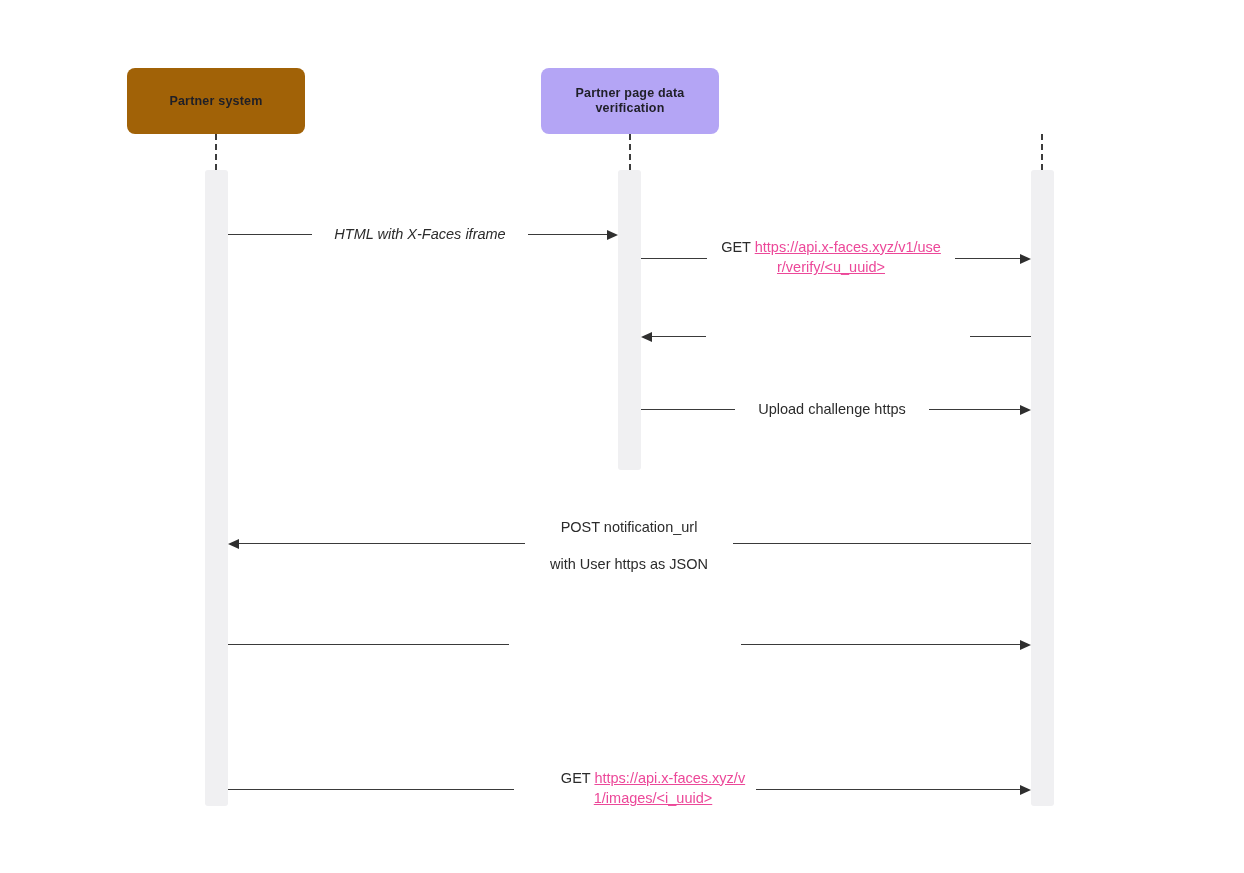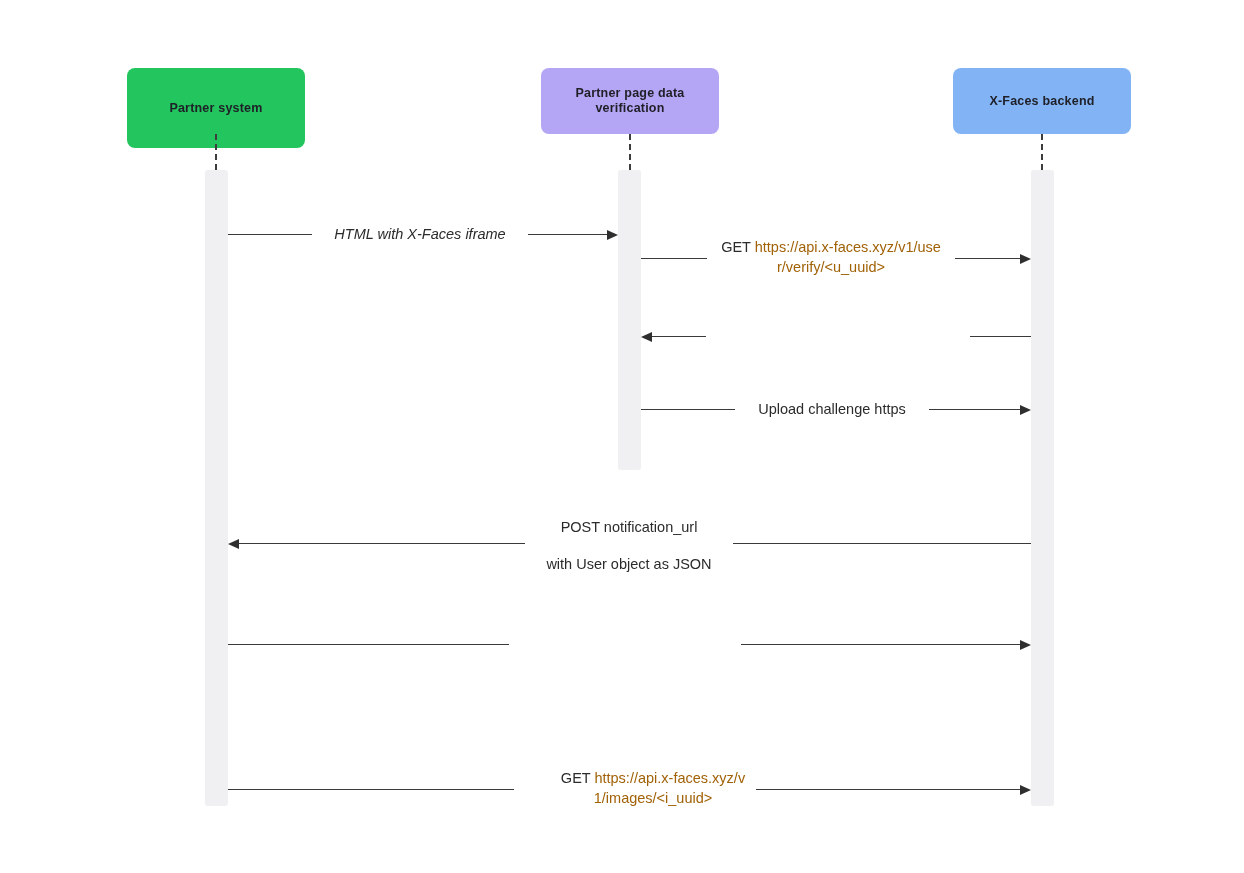--- a/index.html
+++ b/index.html
@@ -72,43 +72,41 @@
     text-align: center;
     font-size: 14.5px;
     color: #2b2b2b;
     line-height: 1.42;
     background: #ffffff;
     padding: 0 6px;
     box-sizing: border-box;
     white-space: normal;
   }
   .msg-label .lnk {
-    color: #a16207;
+    color: #ec4899;
+    text-decoration: underline;
     word-break: break-all;
   }
   .msg-label .plain {
     color: #2b2b2b;
   }
 </style>
 </head>
 <body>
 
 <div id="canvas" style="background: rgb(255, 255, 255);">
 
-<div class="participant" style="left: 127px; top: 68px; width: 178px; height: 80px; background: #22c55e;">
+<div class="participant" style="left: 127px; top: 68px; width: 178px; height: 66px; background: #a16207;">
       <span class="participant-label">Partner system</span>
     </div>
     <div class="lifeline-dash" style="left: 215px; top: 134px; height: 36px;"></div>
     <div class="participant" style="left: 541px; top: 68px; width: 178px; height: 66px; background: rgb(180, 165, 245);">
       <span class="participant-label">Partner page data verification</span>
     </div>
     <div class="lifeline-dash" style="left: 629px; top: 134px; height: 36px;"></div>
-    <div class="participant" style="left: 953px; top: 68px; width: 178px; height: 66px; background: rgb(130, 180, 245);">
-      <span class="participant-label">X-Faces backend</span>
-    </div>
     <div class="lifeline-dash" style="left: 1041px; top: 134px; height: 36px;"></div>
     <div class="activation" style="left: 205px; top: 170px; width: 23px; height: 636px; background: rgb(240, 240, 242);"></div>
     <div class="activation" style="left: 618px; top: 170px; width: 23px; height: 300px; background: rgb(240, 240, 242);"></div>
     <div class="activation" style="left: 1031px; top: 170px; width: 23px; height: 636px; background: rgb(240, 240, 242);"></div>
     <div class="msg-line" style="left: 228px; top: 234px; width: 84px;"></div>
     <div class="msg-line" style="left: 528px; top: 234px; width: 79px;"></div>
     <div class="arrow-head right" style="top: 229.5px; left: 607px;"></div>
     <div class="msg-label" style="left: 320px; width: 200px; top: 223.75px; font-style: italic;"><span class="plain">HTML with X-Faces iframe</span></div>
     <div class="msg-line" style="left: 641px; top: 258px; width: 66px;"></div>
     <div class="msg-line" style="left: 955px; top: 258px; width: 65px;"></div>
@@ -118,21 +116,21 @@
     <div class="msg-line" style="left: 970px; top: 336px; width: 61px;"></div>
     <div class="arrow-head left" style="top: 331.5px; left: 641px;"></div>
     <div class="msg-line" style="left: 641px; top: 409px; width: 94px;"></div>
     <div class="msg-line" style="left: 929px; top: 409px; width: 91px;"></div>
     <div class="arrow-head right" style="top: 404.5px; left: 1020px;"></div>
     <div class="msg-label" style="left: 743px; width: 178px; top: 398.75px;"><span class="plain">Upload challenge https</span></div>
     <div class="msg-line" style="left: 239px; top: 543px; width: 286px;"></div>
     <div class="msg-line" style="left: 733px; top: 543px; width: 298px;"></div>
     <div class="arrow-head left" style="top: 538.5px; left: 228px;"></div>
     <div class="msg-label" style="left: 533px; width: 192px; top: 517px; text-align: center;"><span class="plain">POST notification_url</span></div>
-    <div class="msg-label" style="left: 521px; width: 216px; top: 554px;"><span class="plain">with User object as JSON</span></div>
+    <div class="msg-label" style="left: 521px; width: 216px; top: 554px;"><span class="plain">with User https as JSON</span></div>
     <div class="msg-line" style="left: 228px; top: 644px; width: 281px;"></div>
     <div class="msg-line" style="left: 741px; top: 644px; width: 279px;"></div>
     <div class="arrow-head right" style="top: 639.5px; left: 1020px;"></div>
     <div class="msg-line" style="left: 228px; top: 789px; width: 286px;"></div>
     <div class="msg-line" style="left: 736px; top: 789px; width: 284px;"></div>
     <div class="arrow-head right" style="top: 784.5px; left: 1020px;"></div>
     <div class="msg-label" style="left: 550px; width: 206px; top: 767.5px;"><span class="plain">GET </span><span class="lnk">https://api.x-faces.xyz/v1/images/&lt;i_uuid&gt;</span></div>
   </div>
 
 </body></html>

